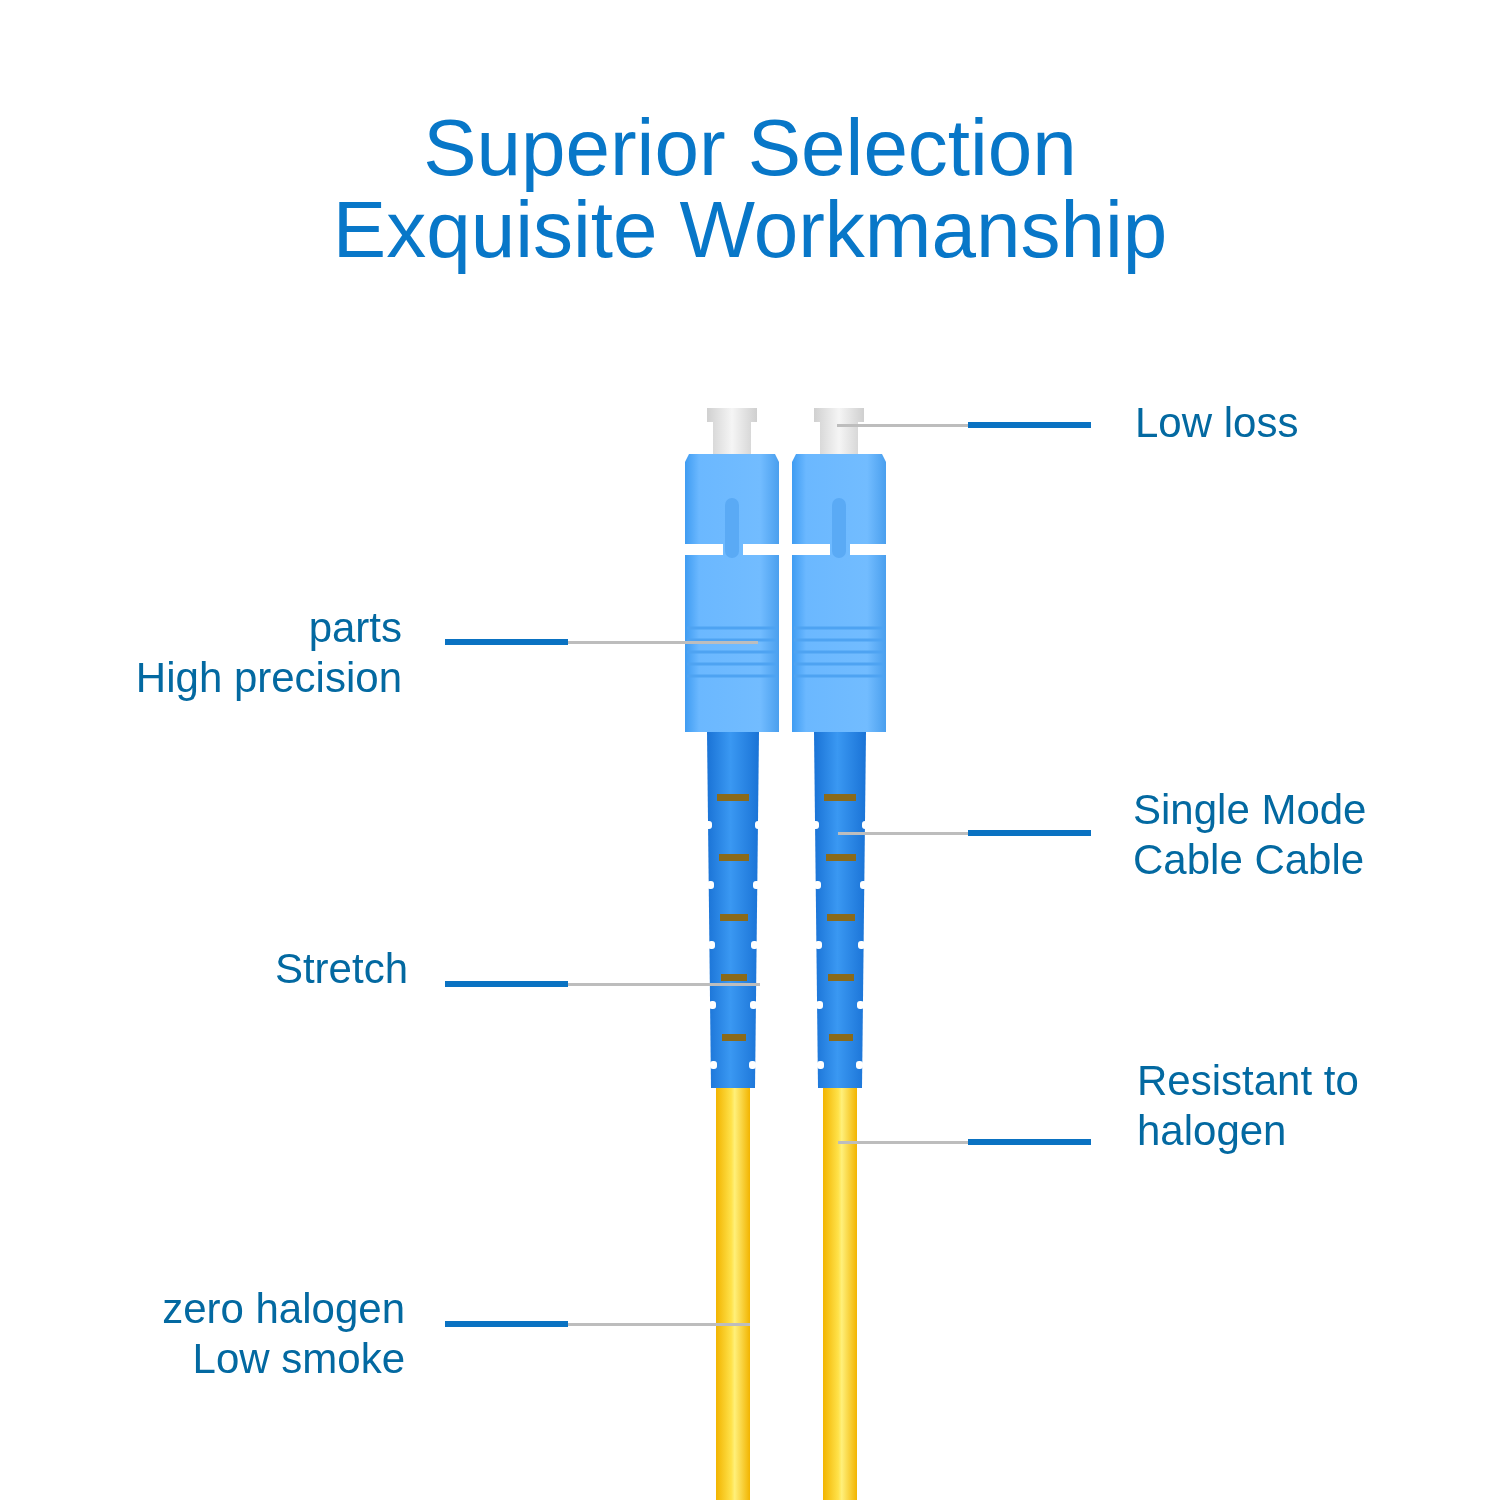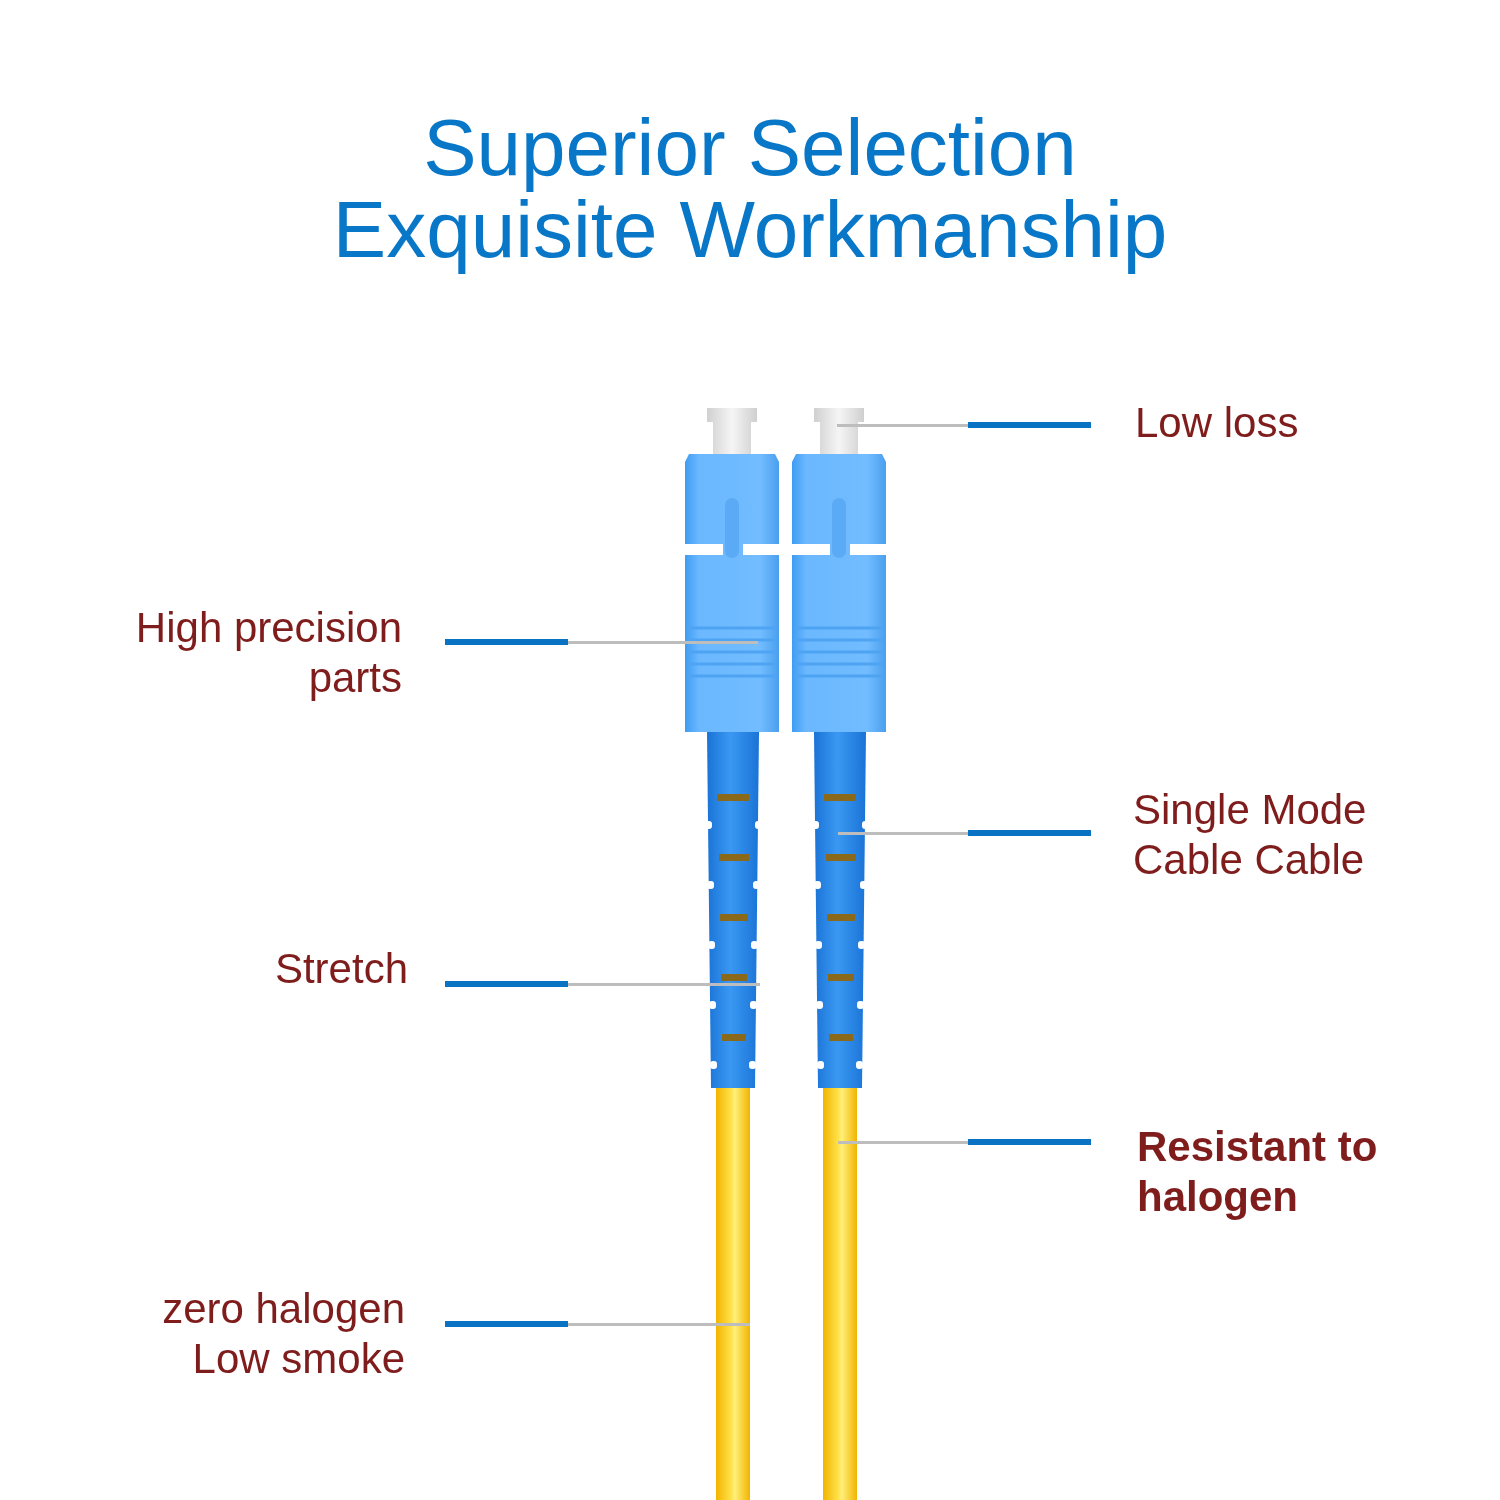--- a/index.html
+++ b/index.html
@@ -1,20 +1,20 @@
 <!DOCTYPE html>
 <html><head>
 <meta charset="utf-8">
 <style>
   html, body { margin:0; padding:0; background:#ffffff; }
   body { width:1500px; height:1500px; position:relative; overflow:hidden; font-family:"Liberation Sans", sans-serif; }
   .title { position:absolute; left:0; width:1500px; text-align:center; color:#0877c8; font-size:80px; line-height:80px; letter-spacing:0px; }
   .t1 { top:108px; }
   .t2 { top:190px; }
-  .label { position:absolute; color:#7f1d1d; font-size:42px; line-height:50px; }
+  .label { position:absolute; color:#0369a1; font-size:42px; line-height:50px; }
   .label.right { text-align:right; }
   .blue-bar { position:absolute; height:6px; background:#0a72c2; }
   .grey-line { position:absolute; height:3px; background:#bdbdbd; }
   svg.product { position:absolute; left:0; top:0; }
 </style>
 </head>
 <body>
 
 <div class="title t1">Superior Selection</div>
 <div class="title t2">Exquisite Workmanship</div>
@@ -84,22 +84,22 @@
       </g>
 
       <rect x="37" y="700" width="34" height="420" fill="url(#gCable)"></rect>
     </g>
   </defs>
   <use href="#connector" x="679" y="388"></use>
   <use href="#connector" x="786" y="388"></use>
 </svg>
 
 <div class="label right" style="left:60px; top:603px; width:342px;">
+  <div>parts</div>
   <div>High precision</div>
-  <div>parts</div>
 </div>
 <div class="blue-bar" style="left:445px; top:639px; width:123px;"></div>
 <div class="grey-line" style="left:568px; top:641px; width:190px;"></div>
 
 <div class="label right" style="left:60px; top:944px; width:348px;">
   <div>Stretch</div>
 </div>
 <div class="blue-bar" style="left:445px; top:981px; width:123px;"></div>
 <div class="grey-line" style="left:568px; top:983px; width:192px;"></div>
 
@@ -118,16 +118,16 @@
 
 <div class="grey-line" style="left:838px; top:832px; width:130px;"></div>
 <div class="blue-bar" style="left:968px; top:830px; width:123px;"></div>
 <div class="label" style="left:1133px; top:785px;">
   <div>Single Mode</div>
   <div>Cable Cable</div>
 </div>
 
 <div class="grey-line" style="left:838px; top:1141px; width:130px;"></div>
 <div class="blue-bar" style="left:968px; top:1139px; width:123px;"></div>
-<div class="label" style="left:1137px; top:1122px;font-weight:bold;">
+<div class="label" style="left:1137px; top:1056px;">
   <div>Resistant to</div>
   <div>halogen</div>
 </div>
 
 </body></html>

